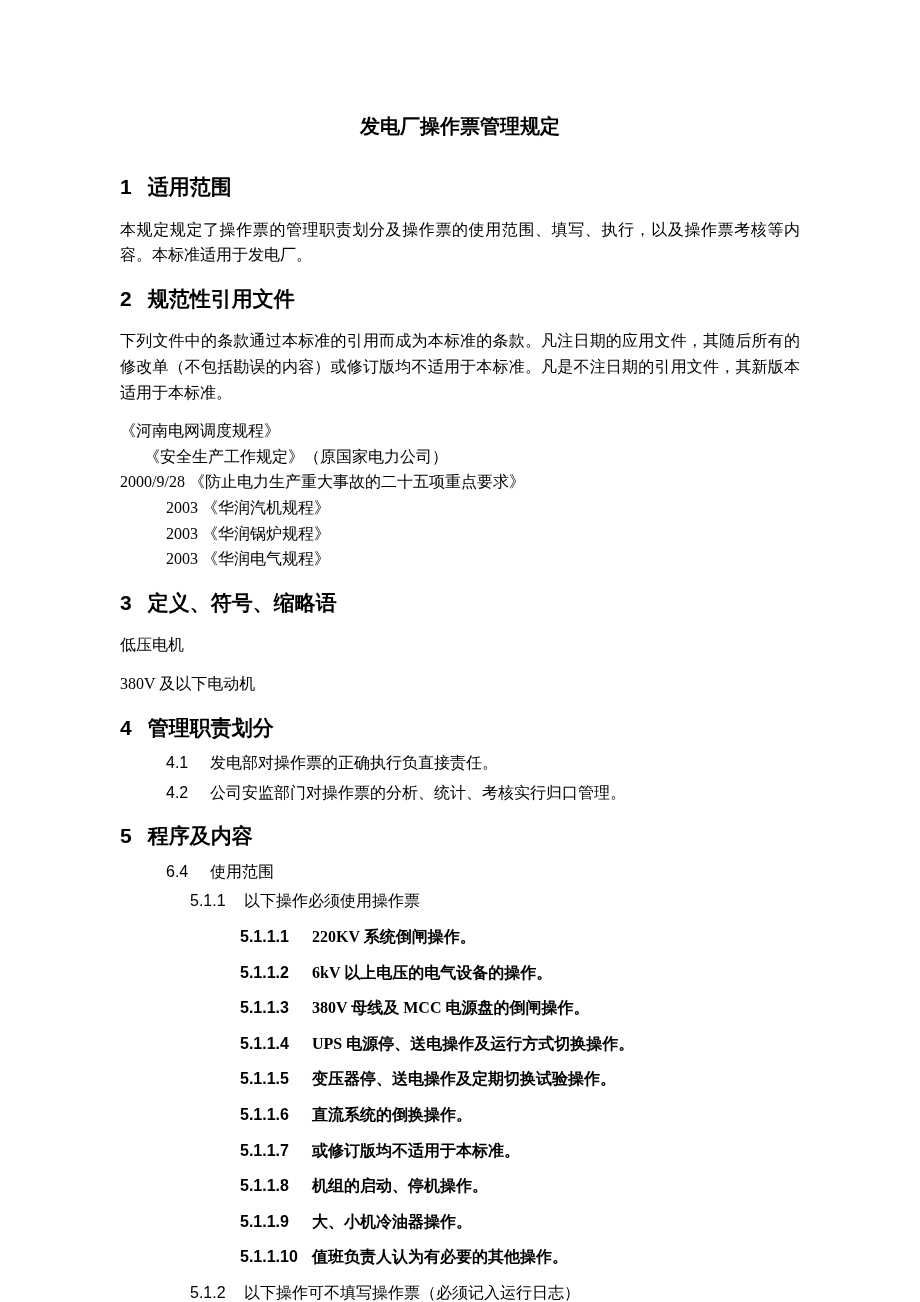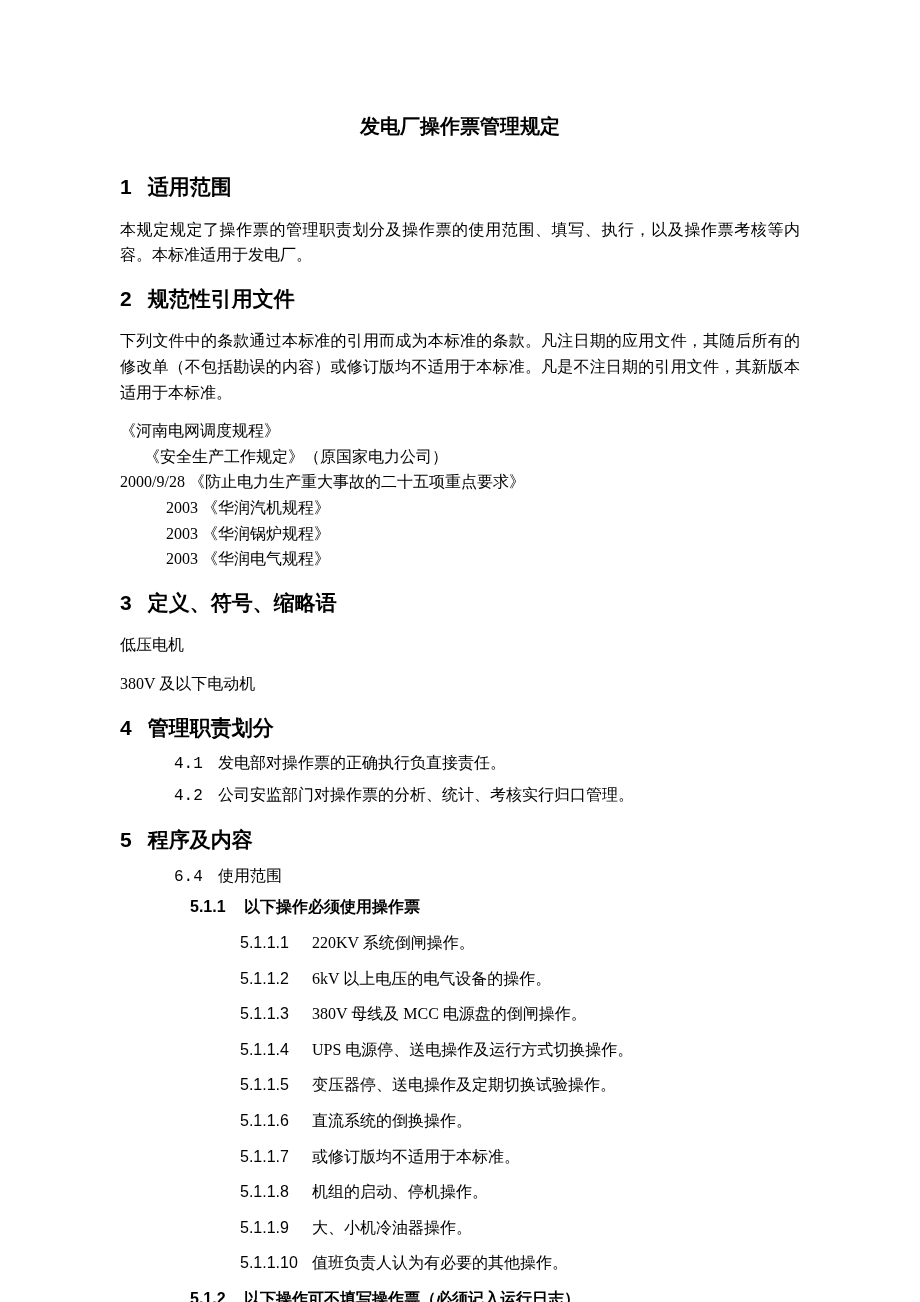--- a/index.html
+++ b/index.html
@@ -41,36 +41,35 @@
   }
   .indent1 { padding-left: 24px; }
   .indent2 { padding-left: 46px; }
   .sub-item {
     margin: 4px 0;
     padding-left: 46px;
   }
   .sub-item .num {
     display: inline-block;
     width: 40px;
-    font-family: Liberation Mono, monospace;
-    margin-left: 8px;
+    font-family: Liberation Sans, sans-serif;
   }
   .sub2-item {
     margin: 4px 0;
     padding-left: 70px;
-    font-weight: bold;
   }
   .sub2-item .num {
     display: inline-block;
     width: 50px;
     font-family: Arial, sans-serif;
   }
   .sub3-item {
     margin: 10px 0;
     padding-left: 120px;
+    font-weight: bold;
   }
   .sub3-item .num {
     display: inline-block;
     width: 68px;
     font-family: Arial, sans-serif;
   }
 </style>
 </head>
 <body>
 

